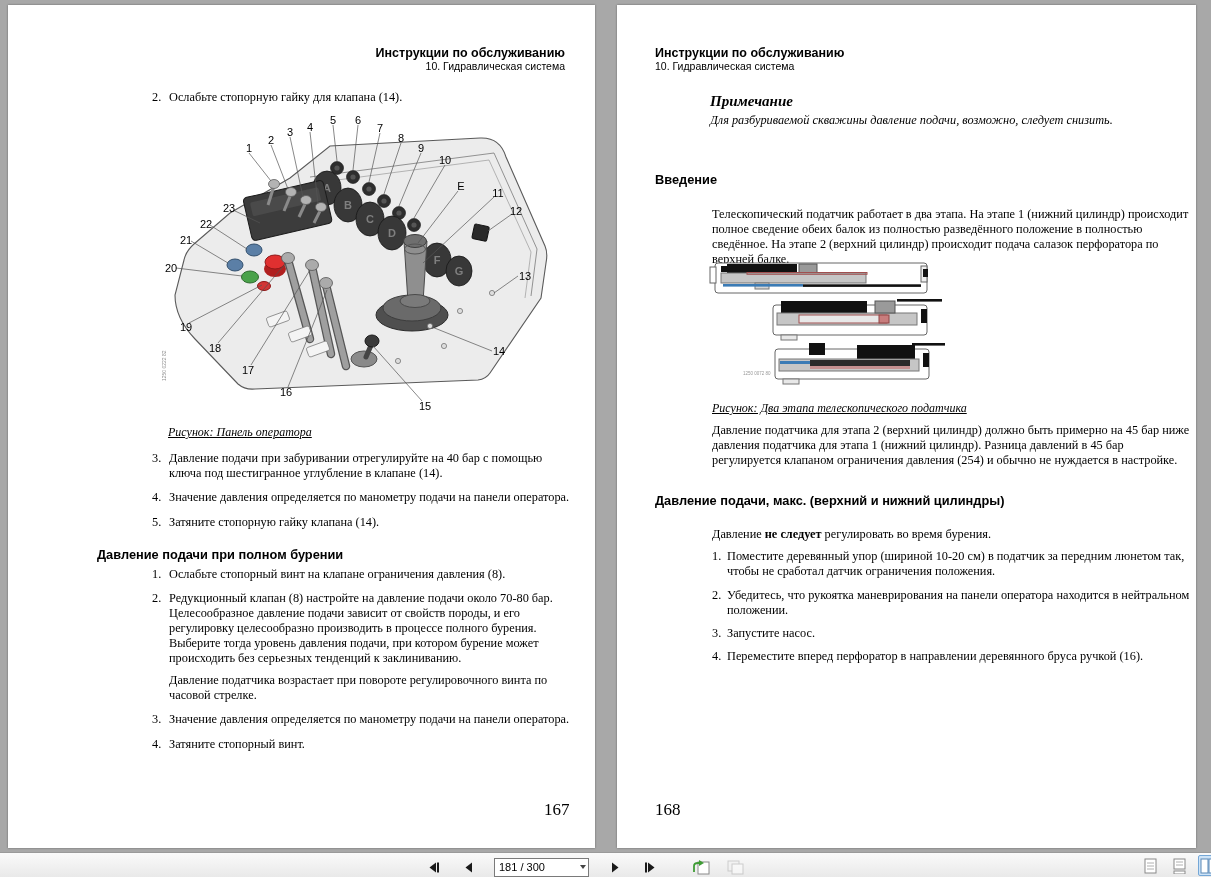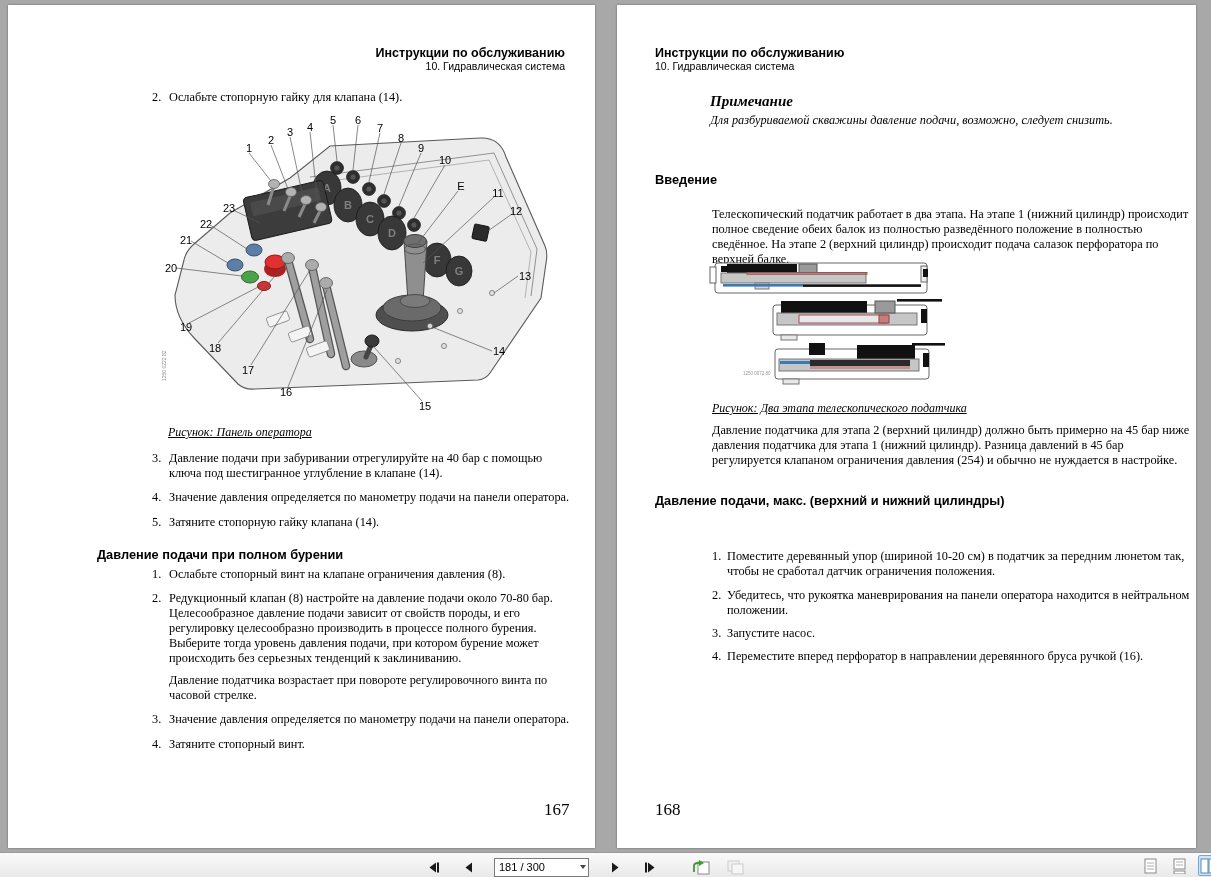--- a/index.html
+++ b/index.html
@@ -321,20 +321,23 @@
     </g>
     <text x="36" y="118" font-size="4.5" fill="#999">1250 0072 80</text>
   </svg>
 
   <div class="abs caption" style="left:95px;top:396px;">Рисунок: Два этапа телескопического податчика</div>
 
   <div class="abs body-text" style="left:95px;top:418px;width:478px;">Давление податчика для этапа 2 (верхний цилиндр) должно быть примерно на 45 бар ниже давления податчика для этапа 1 (нижний цилиндр). Разница давлений в 45 бар регулируется клапаном ограничения давления (254) и обычно не нуждается в настройке.</div>
 
   <div class="abs sechead" style="left:38px;top:488px;">Давление подачи, макс. (верхний и нижний цилиндры)</div>
 
+  <div class="abs body-text" style="left:95px;top:522px;width:478px;">
+    <span>Давление </span><b>не следует</b><span> регулировать во время бурения.</span>
+  </div>
 
   <div class="abs body-text item" style="left:95px;top:544px;width:480px;">
     <span class="n">1.</span>
     <span class="t">Поместите деревянный упор (шириной 10-20 см) в податчик за передним люнетом так, чтобы не сработал датчик ограничения положения.</span>
   </div>
   <div class="abs body-text item" style="left:95px;top:583px;width:480px;">
     <span class="n">2.</span>
     <span class="t">Убедитесь, что рукоятка маневрирования на панели оператора находится в нейтральном положении.</span>
   </div>
   <div class="abs body-text item" style="left:95px;top:621px;width:480px;">

